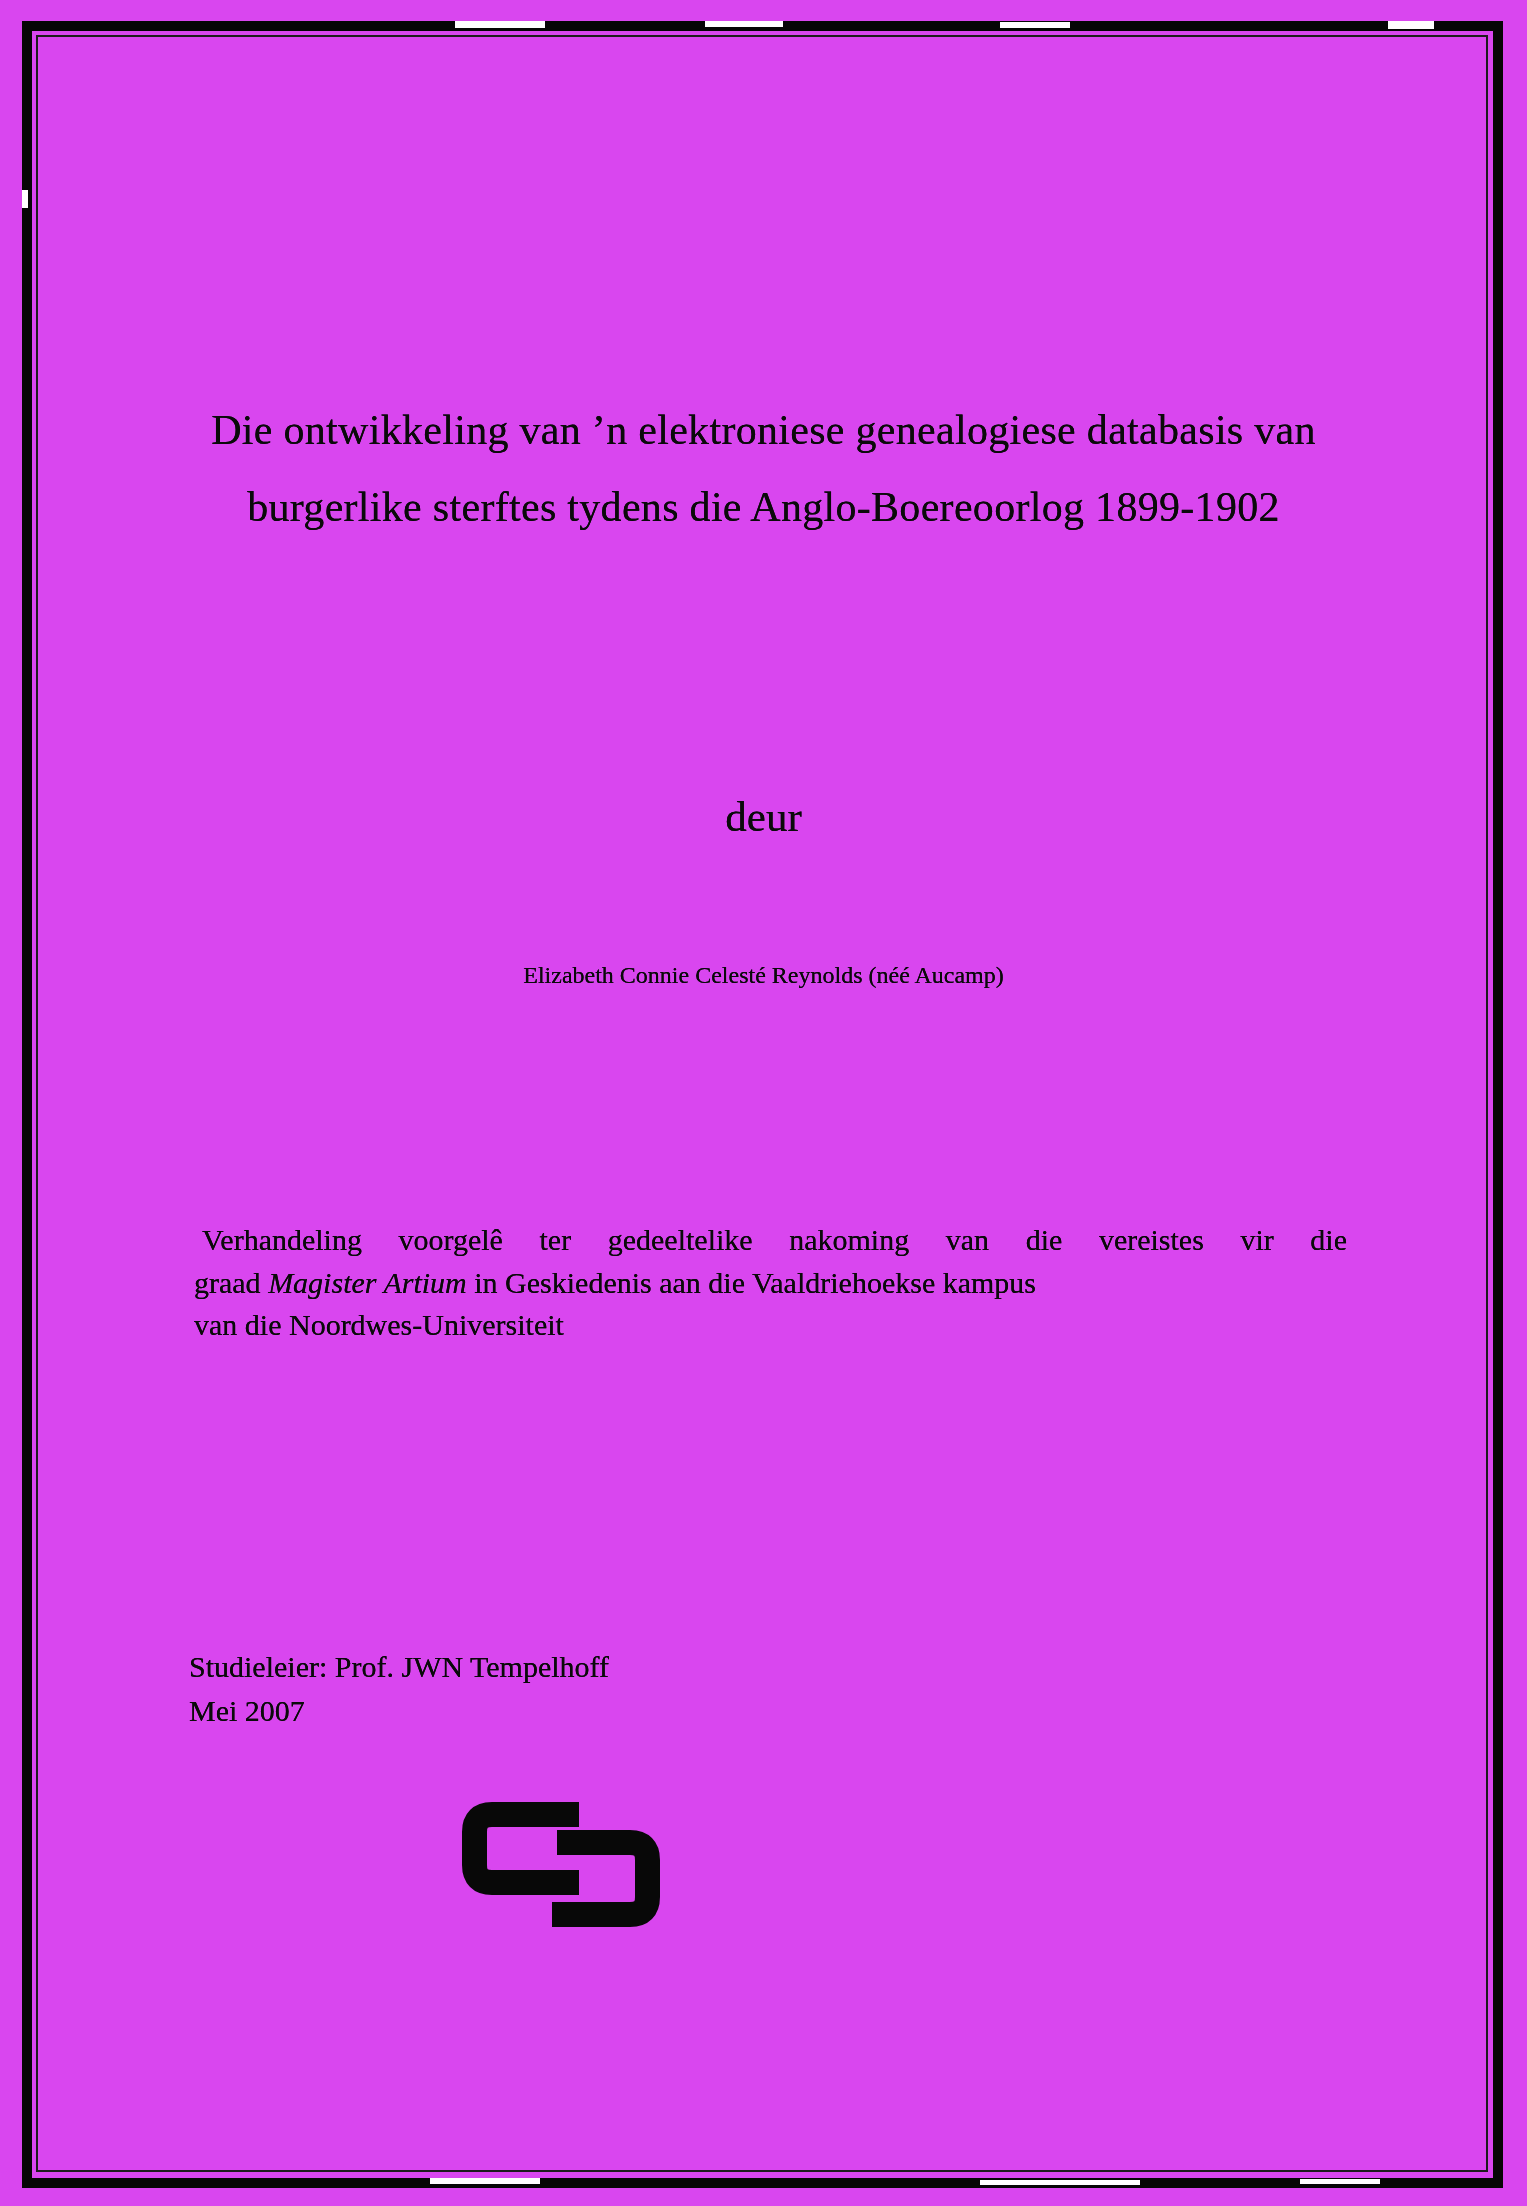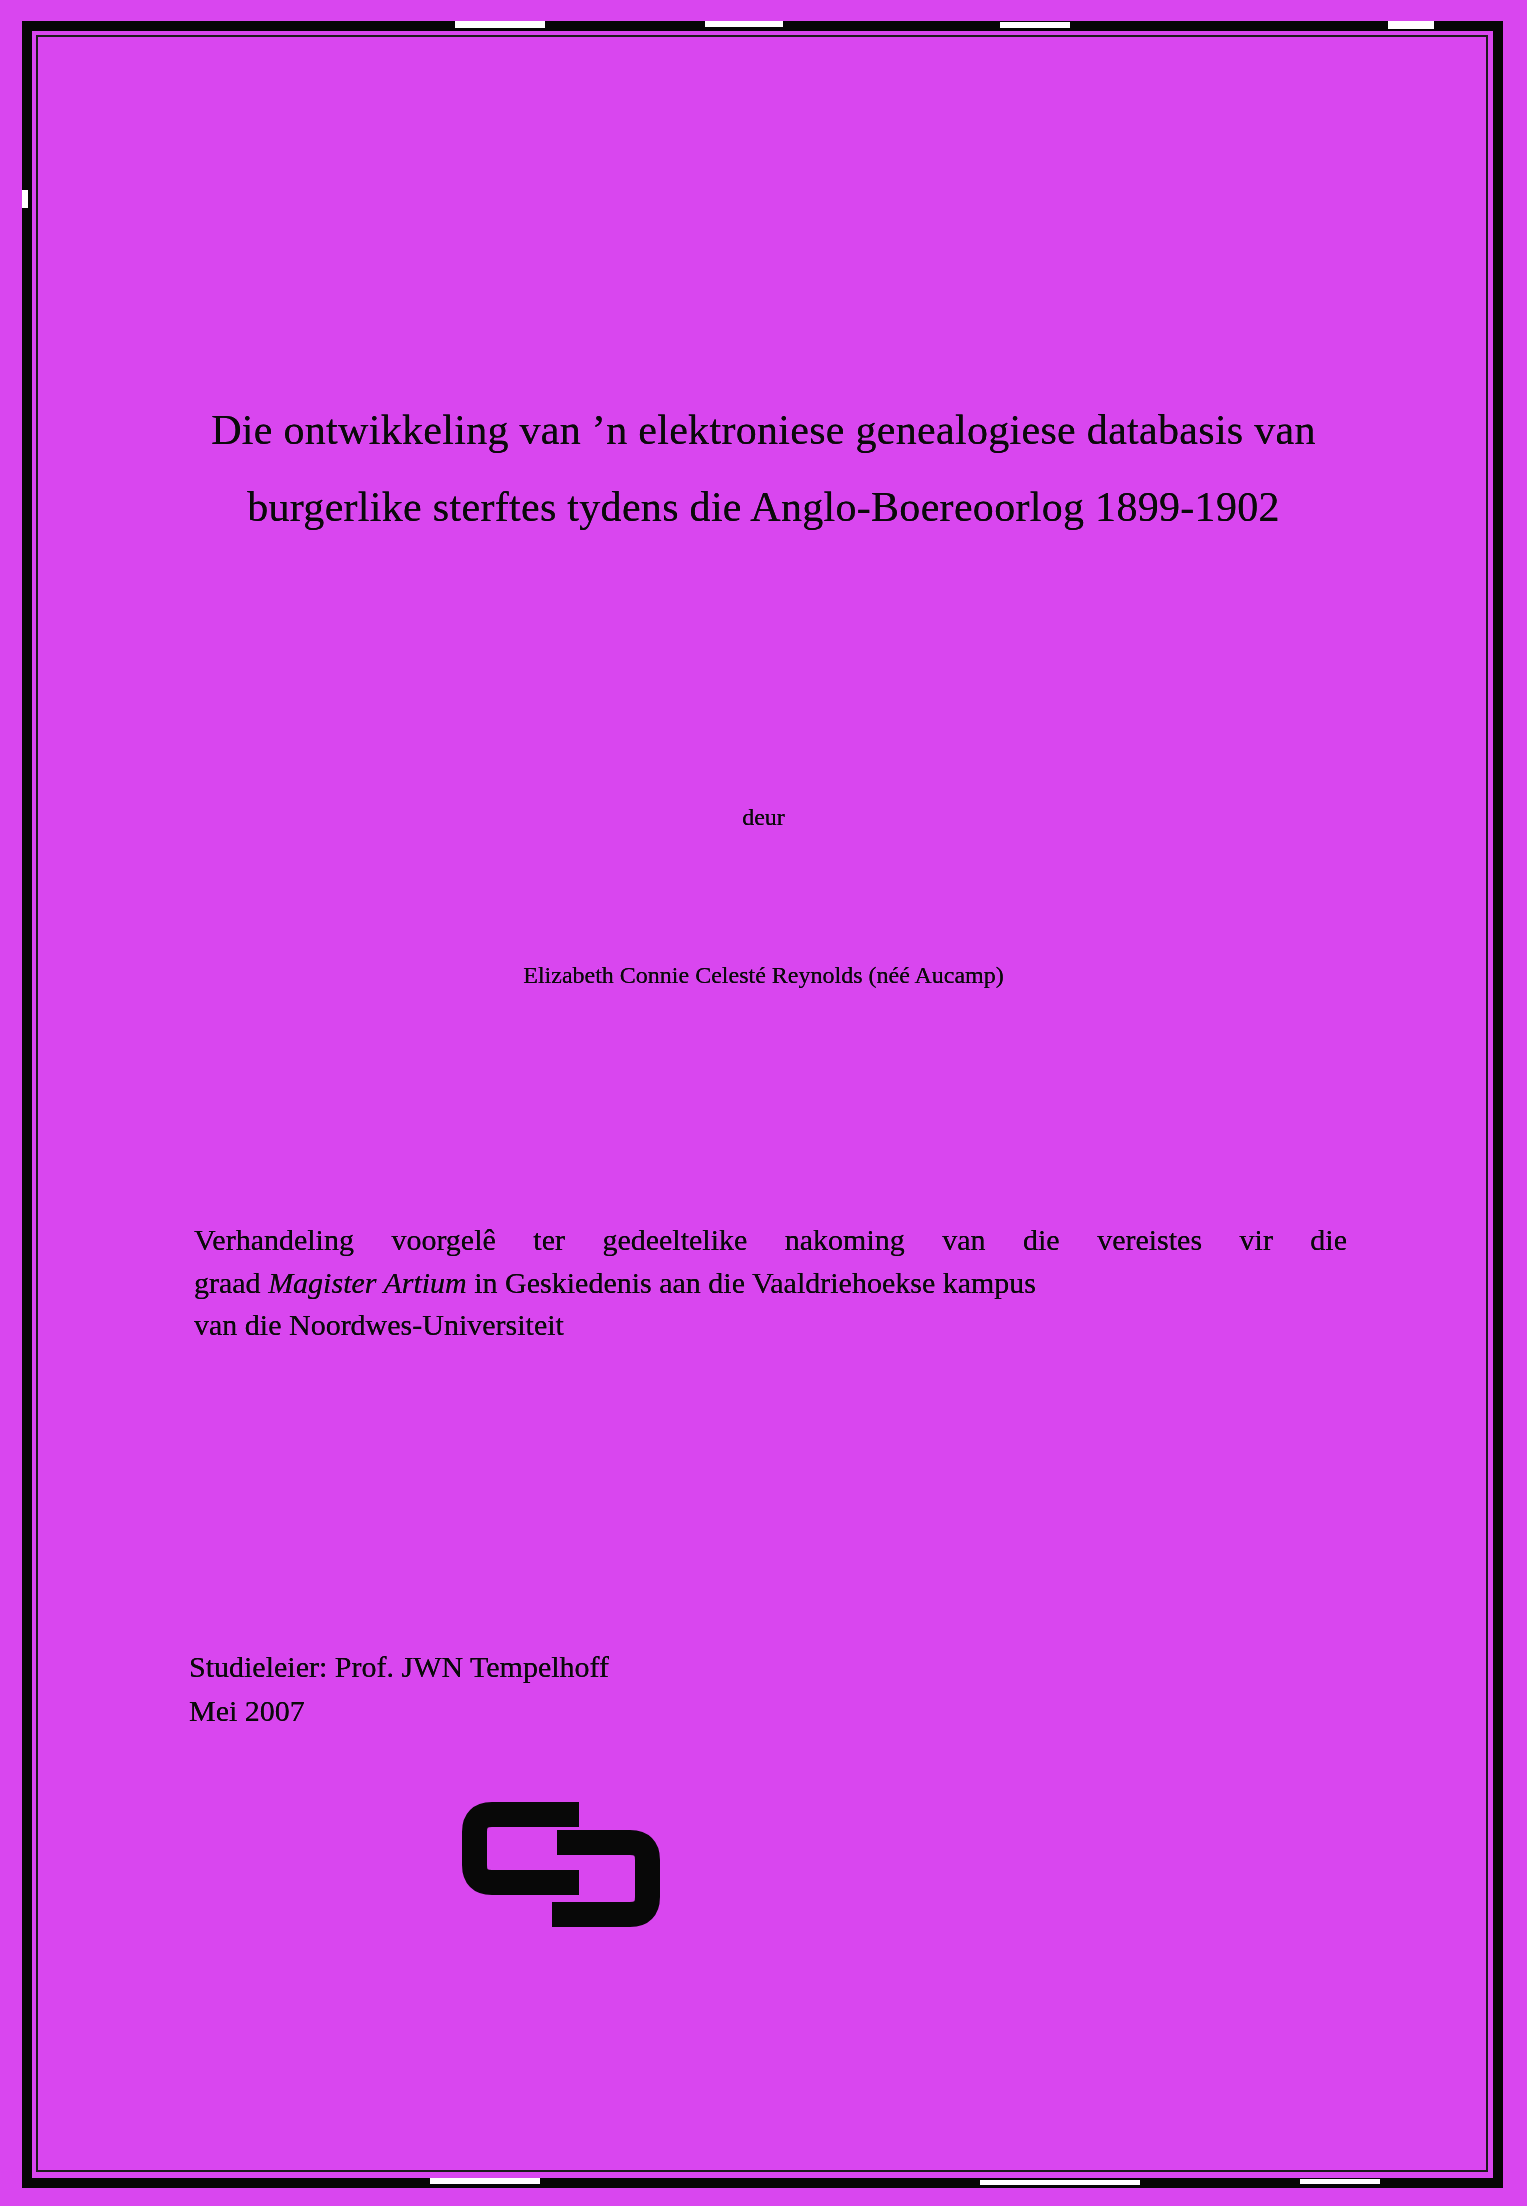--- a/index.html
+++ b/index.html
@@ -21,31 +21,31 @@
   }
   .artifact{position:absolute;background:#ffffff;}
   .serif-scan{text-shadow:0 0 .5px currentColor;}
   .title-block{
     position:absolute;left:0;top:392px;width:100%;
     text-align:center;font-size:42px;line-height:77px;
     letter-spacing:.3px;
   }
   .byline{
     position:absolute;left:0;top:795px;width:100%;
-    text-align:center;font-size:24px;line-height:44px;
+    text-align:center;font-size:43px;line-height:44px;
   }
   .author{
     position:absolute;left:0;top:950px;width:100%;
     text-align:center;font-size:24px;line-height:50px;
   }
   .submission{
     position:absolute;left:194px;top:1219px;width:1153px;
     font-size:30px;line-height:42.5px;
   }
-  .just{text-align:justify;text-align-last:justify;}
+  .just{text-align:justify;text-align-last:justify;margin-left:8px;}
   .em-it{font-style:italic;text-align:right;}
   .supervisor-block{
     position:absolute;left:189px;top:1645px;
     font-size:30px;line-height:43.5px;
   }
   .logo{
     position:absolute;left:457px;top:1795px;width:640px;height:145px;
   }
   .logo-mark{position:absolute;left:0;top:0;}
   .logo-text{

